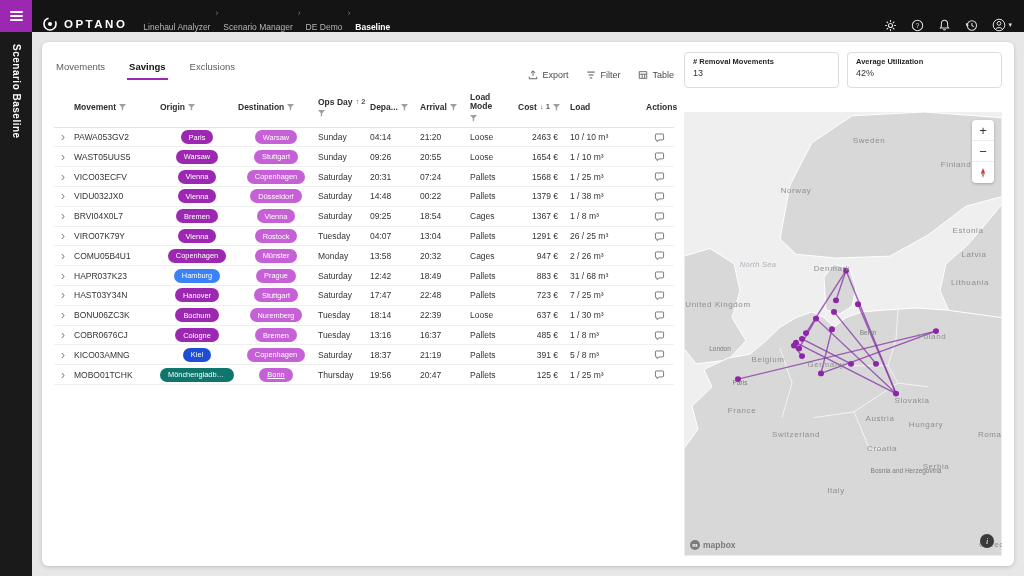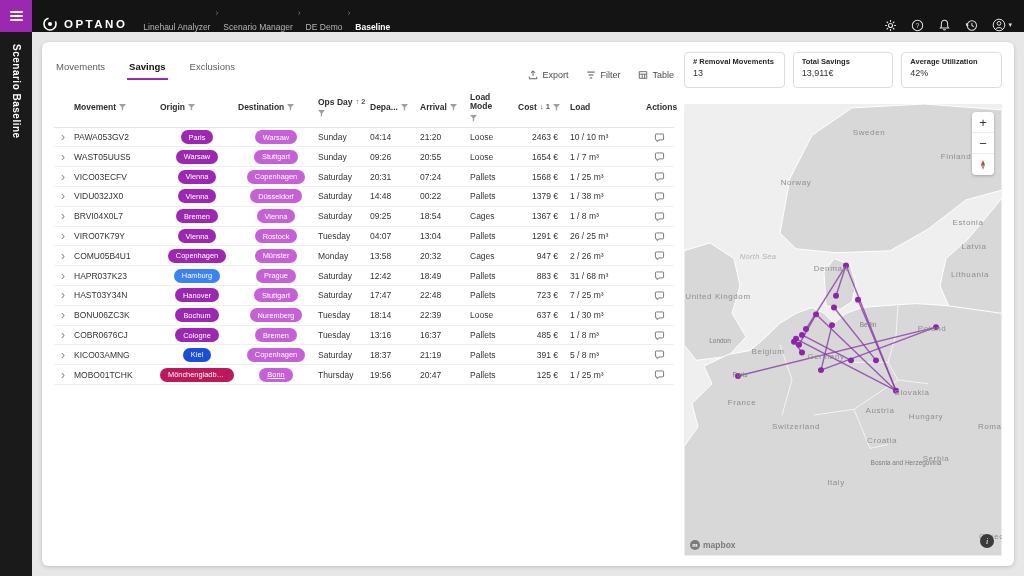--- a/index.html
+++ b/index.html
@@ -21,21 +21,21 @@
   .caret { color:#ddd; font-size:7px; margin-left:2px; }
 
   
   .rail { position:absolute; left:0; top:32px; bottom:0; width:32px; background:#1a1a1a; display:flex; justify-content:center; z-index:9; }
   .rail-label { writing-mode:vertical-rl; color:#fff; font-size:10px; font-weight:bold; margin-top:12px; letter-spacing:0.5px; }
 
   
   .main { position:absolute; left:32px; top:32px; right:0; bottom:0; padding:10px; }
   .card { background:#fff; border-radius:6px; box-shadow:0 1px 4px rgba(0,0,0,.18); height:100%; display:flex; gap:10px; padding:10px 12px; }
   .left-col { flex:1; min-width:0; display:flex; flex-direction:column; }
-  .right-col { width:318px; display:flex; flex-direction:column; gap:16px; }
+  .right-col { width:318px; display:flex; flex-direction:column; gap:24px; }
 
   
   .lhead { display:flex; align-items:flex-end; height:28px; }
   .tabs { display:flex; gap:20px; }
   .tab { font-size:9.5px; color:#5c5c5c; padding:7px 2px 6px; cursor:pointer; border-bottom:2px solid transparent; }
   .tab.active { color:#111; font-weight:bold; border-bottom-color:#9c27b0; }
   .ltools { margin-left:auto; display:flex; gap:18px; align-items:center; }
   .tool { display:flex; align-items:center; gap:4px; font-size:9px; color:#4a4a4a; cursor:pointer; }
 
   
@@ -258,21 +258,21 @@
                 <span class="badge" style="background: rgb(156, 39, 176);">Warsaw</span>
               </div>
               <div class="cell center">
                 <span class="badge" style="background: rgb(198, 96, 214);">Stuttgart</span>
               </div>
               <div class="cell">Sunday</div>
               <div class="cell">09:26</div>
               <div class="cell">20:55</div>
               <div class="cell">Loose</div>
               <div class="cell cost">1654 €</div>
-              <div class="cell">1 / 7 m³</div>
+              <div class="cell">1 / 10 m³</div>
               <div class="cell center">
                 <svg width="11" height="11" viewBox="0 0 14 14">
                   <path d="M3 2.5 h8 a1.2 1.2 0 0 1 1.2 1.2 v5.2 a1.2 1.2 0 0 1 -1.2 1.2 H6.4 L3.8 12.2 v-2.1 H3 a1.2 1.2 0 0 1 -1.2 -1.2 V3.7 A1.2 1.2 0 0 1 3 2.5 z" fill="none" stroke="#666" stroke-width="1.1"></path>
                 </svg>
               </div>
             </div>
             <div class="trow drow">
               <div class="chev">›</div>
               <div class="cell">VICO03ECFV</div>
               <div class="cell center">
@@ -479,21 +479,21 @@
               <div class="cell center">
                 <svg width="11" height="11" viewBox="0 0 14 14">
                   <path d="M3 2.5 h8 a1.2 1.2 0 0 1 1.2 1.2 v5.2 a1.2 1.2 0 0 1 -1.2 1.2 H6.4 L3.8 12.2 v-2.1 H3 a1.2 1.2 0 0 1 -1.2 -1.2 V3.7 A1.2 1.2 0 0 1 3 2.5 z" fill="none" stroke="#666" stroke-width="1.1"></path>
                 </svg>
               </div>
             </div>
             <div class="trow drow">
               <div class="chev">›</div>
               <div class="cell">MOBO01TCHK</div>
               <div class="cell center">
-                <span class="badge" style="background: #be185d;">Mönchengladbach</span>
+                <span class="badge" style="background: #0f766e;">Mönchengladbach</span>
               </div>
               <div class="cell center">
                 <span class="badge" style="background: rgb(198, 96, 214); text-decoration: underline;">Bonn</span>
               </div>
               <div class="cell">Thursday</div>
               <div class="cell">19:56</div>
               <div class="cell">20:47</div>
               <div class="cell">Pallets</div>
               <div class="cell cost">125 €</div>
               <div class="cell">1 / 25 m³</div>
@@ -505,24 +505,20 @@
             </div>
           </div>
       </div>
     </section>
 
     <section class="right-col">
       <div class="stats">
         <div class="stat-card">
           <div class="stat-label"># Removal Movements</div>
           <div class="stat-value">13</div>
-        </div>
-        <div class="stat-card">
-          <div class="stat-label">Total Savings</div>
-          <div class="stat-value">13,911€</div>
         </div>
         <div class="stat-card">
           <div class="stat-label">Average Utilization</div>
           <div class="stat-value">42%</div>
         </div>
       </div>
 
       <div class="map">
 
         <svg class="layer" viewBox="0 0 318 462" preserveAspectRatio="none">
@@ -576,21 +572,21 @@
             <circle cx="110" cy="243" r="3" fill="#8e24aa"></circle>
             <circle cx="118" cy="254" r="3" fill="#8e24aa"></circle>
           </svg>
 
         <div id="mapLabels">
             <span class="map-label" style="left: 185px; top: 28px;">Sweden</span>
             <span class="map-label" style="left: 272px; top: 52px;">Finland</span>
             <span class="map-label" style="left: 112px; top: 78px;">Norway</span>
             <span class="map-label" style="left: 284px; top: 118px;">Estonia</span>
             <span class="map-label" style="left: 290px; top: 142px;">Latvia</span>
-            <span class="map-label" style="left: 148px; top: 156px; margin-top: 8px;">Denmark</span>
+            <span class="map-label" style="left: 148px; top: 156px;">Denmark</span>
             <span class="map-label" style="left: 286px; top: 170px;">Lithuania</span>
             <span class="map-label sea" style="left: 74px; top: 152px;">North Sea</span>
             <span class="map-label" style="left: 34px; top: 192px;">United Kingdom</span>
             <span class="map-label" style="left: 248px; top: 224px;">Poland</span>
             <span class="map-label city" style="left: 184px; top: 220px;">Berlin</span>
             <span class="map-label city" style="left: 36px; top: 236px;">London</span>
             <span class="map-label" style="left: 84px; top: 247px;">Belgium</span>
             <span class="map-label" style="left: 142px; top: 252px;">Germany</span>
             <span class="map-label city" style="left: 56px; top: 270px;">Paris</span>
             <span class="map-label" style="left: 228px; top: 288px;">Slovakia</span>

